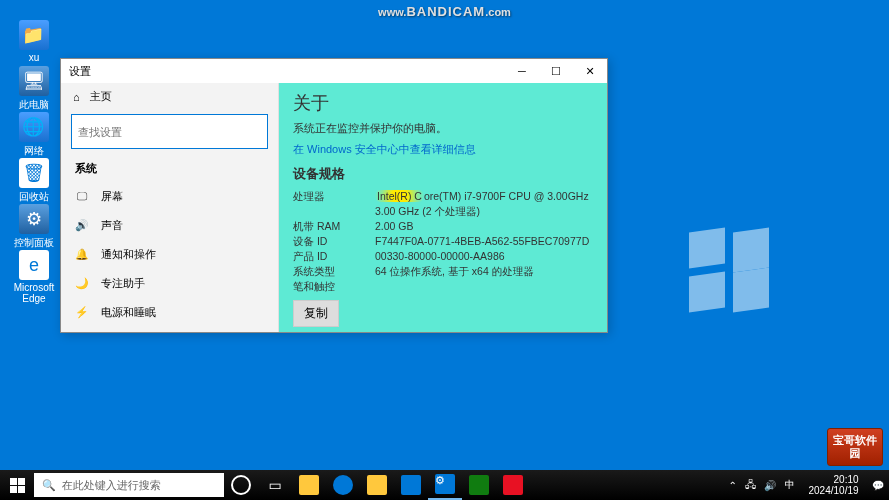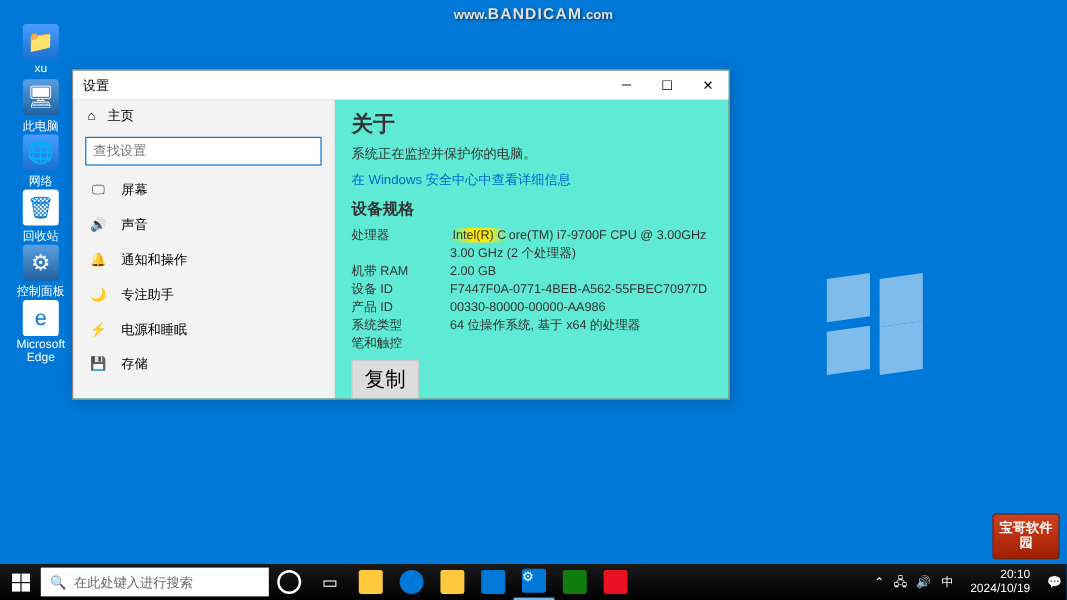--- a/index.html
+++ b/index.html
@@ -21,34 +21,34 @@
 .winlogo .q3{bottom:0;left:0;transform:skewY(-8deg)}
 .winlogo .q4{bottom:0;right:0;transform:skewY(-8deg);height:40px}
 .settings-window{position:absolute;top:58px;left:60px;width:548px;height:275px;background:#5eead4;border:1px solid #888;display:flex;flex-direction:column;box-shadow:2px 2px 10px rgba(0,0,0,.2)}
 .titlebar{height:24px;display:flex;align-items:center;padding-left:8px;font-size:11px;background:#fff}
 .titlebar .title{flex:1}
 .titlebar .wbtn{width:34px;height:24px;display:flex;align-items:center;justify-content:center;font-size:11px;cursor:pointer}
 .window-body{flex:1;display:flex;overflow:hidden}
 .sidebar{width:218px;background:#f3f3f3;border-right:1px solid #e0e0e0;overflow:hidden}
 .home-row{display:flex;align-items:center;padding:6px 12px;font-size:11px;gap:10px;cursor:pointer}
 .search-wrap{padding:4px 10px 6px}
-.search-box{width:100%;height:24px;border:1px solid #0078d7;padding:0 6px;font-size:11px;outline:none}
+.search-box{width:100%;height:35px;border:1px solid #0078d7;padding:0 6px;font-size:11px;outline:none}
 .cat-header{padding:6px 14px;font-size:11px;font-weight:600}
 .nav-item{display:flex;align-items:center;padding:7px 14px;font-size:11px;gap:12px;cursor:pointer}
 .nav-item .nico{width:14px;text-align:center;color:#333}
 .content{flex:1;padding:8px 14px;overflow:hidden;font-size:11px;color:#333}
-.content h1{font-size:18px;font-weight:700;margin-bottom:6px}
+.content h1{font-size:18px;font-weight:400;margin-bottom:6px}
 .protection{font-size:11px;margin-bottom:6px}
 .link{color:#0066cc;font-size:11px;cursor:pointer;margin-bottom:0;display:block}
 .section-title{font-size:13px;font-weight:600;margin:8px 0 6px}
 .spec-row{display:flex;font-size:10.5px;line-height:15px}
 .spec-row .lbl{width:82px;color:#333}
 .spec-row .val{flex:1;color:#333;position:relative}
 .highlight{background:radial-gradient(circle,#ffea00 30%,rgba(255,234,0,.3) 70%,transparent);padding:0 2px;border-radius:8px}
-.btn{background:#ddd;border:1px solid #ccc;padding:4px 10px;font-size:17px;margin-top:6px;cursor:pointer;display:inline-block}
+.btn{background:#ddd;border:1px solid #ccc;padding:4px 10px;font-size:12px;margin-top:6px;cursor:pointer;display:inline-block}
 .taskbar{position:absolute;bottom:0;left:0;right:0;height:30px;background:linear-gradient(#1a1a1a,#000);display:flex;align-items:center;color:#fff;font-size:11px}
 .start-btn{width:34px;height:30px;display:flex;align-items:center;justify-content:center;cursor:pointer}
 .start-logo{display:grid;grid-template-columns:7px 7px;grid-template-rows:7px 7px;gap:1px}
 .start-logo div{background:#fff}
 .tb-search{width:190px;height:24px;background:#fff;display:flex;align-items:center;padding:0 8px;color:#666;font-size:11px;gap:6px;cursor:text}
 .tb-icon{width:34px;height:30px;display:flex;align-items:center;justify-content:center;cursor:pointer;font-size:14px}
 .tb-app{width:34px;height:30px;display:flex;align-items:center;justify-content:center;cursor:pointer}
 .tb-app .appico{width:20px;height:20px;border-radius:2px}
 .tb-app.active{border-bottom:2px solid #76b9ed}
 .tray{margin-left:auto;display:flex;align-items:center;padding-right:4px;gap:8px;font-size:10px}
@@ -103,20 +103,21 @@
   </div>
   <div class="window-body">
     <div class="sidebar">
       <div class="home-row">
         <span>⌂</span>
         <span>主页</span>
       </div>
       <div class="search-wrap">
         <input class="search-box" placeholder="查找设置" style="">
       </div>
+      <div class="cat-header">系统</div>
       <div class="nav-item">
           <span class="nico">🖵</span>
           <span>屏幕</span>
         </div>
       <div class="nav-item">
           <span class="nico">🔊</span>
           <span>声音</span>
         </div>
       <div class="nav-item">
           <span class="nico">🔔</span>

